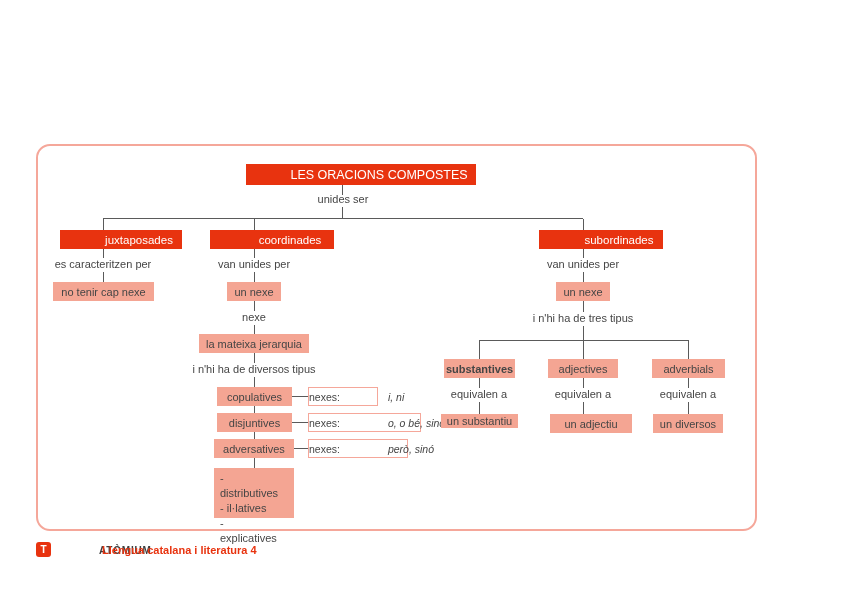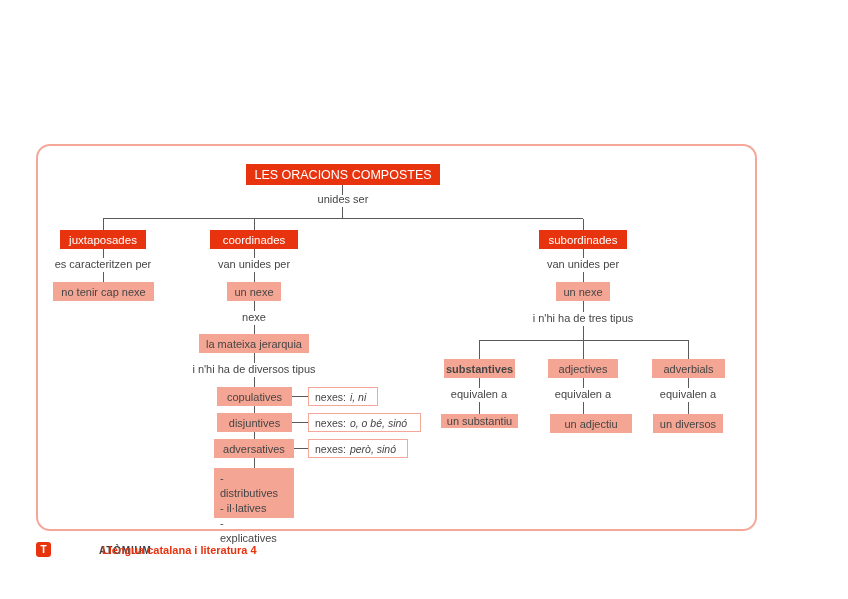--- a/index.html
+++ b/index.html
@@ -1,28 +1,28 @@
 <!DOCTYPE html>
 <html style="--accent: #e8330f; --salmon: #f4a593; --frame: #f5a79a; --line: #5a5a5a; --ink: #454545;"><head>
 <meta charset="utf-8">
 <style>
   html,body{margin:0;padding:0;background:#ffffff;}
   #page{position:relative;width:848px;height:599px;background:#fff;overflow:hidden;
         font-family:"Liberation Sans","DejaVu Sans",sans-serif;}
   .frame{position:absolute;border:2px solid var(--frame);border-radius:14px;}
   .redbox{position:absolute;background:var(--accent);color:#ffffff;display:flex;
-          align-items:center;justify-content:center;font-size:11.5px;white-space:nowrap;}
+          align-items:center;justify-content:center;font-size:11.5px;white-space:nowrap;padding-left:36px;}
   .titlebox{font-size:12.5px;}
   .pinkbox{position:absolute;background:var(--salmon);color:var(--ink);display:flex;
            align-items:center;justify-content:center;font-size:11px;white-space:nowrap;}
   .listbox{position:absolute;background:var(--salmon);color:var(--ink);font-size:11px;
            line-height:15px;padding:3px 12px 0 6px;box-sizing:border-box;}
   .nexbox{position:absolute;background:#ffffff;border:1px solid var(--frame);color:var(--ink);
           display:flex;align-items:center;justify-content:flex-start;font-size:10.5px;
-          padding-left:6px;box-sizing:border-box;white-space:nowrap;}
+          box-sizing:border-box;white-space:nowrap;gap:44px;}
   .nexbox .it{font-style:italic;margin-left:4px;}
   .lbl{position:absolute;color:var(--ink);font-size:11px;text-align:center;white-space:nowrap;}
   .vline{position:absolute;width:1px;background:var(--line);}
   .hline{position:absolute;height:1px;background:var(--line);}
   .footer-logo{position:absolute;background:var(--accent);color:#fff;border-radius:3px;
                display:flex;align-items:center;justify-content:center;
                font-size:10px;font-weight:bold;}
   .brand{position:absolute;color:#3d3d3d;font-size:10px;font-weight:bold;letter-spacing:0.8px;margin-left:44px;}
   .subject{position:absolute;color:var(--accent);font-size:11px;font-weight:bold;}
 </style>

